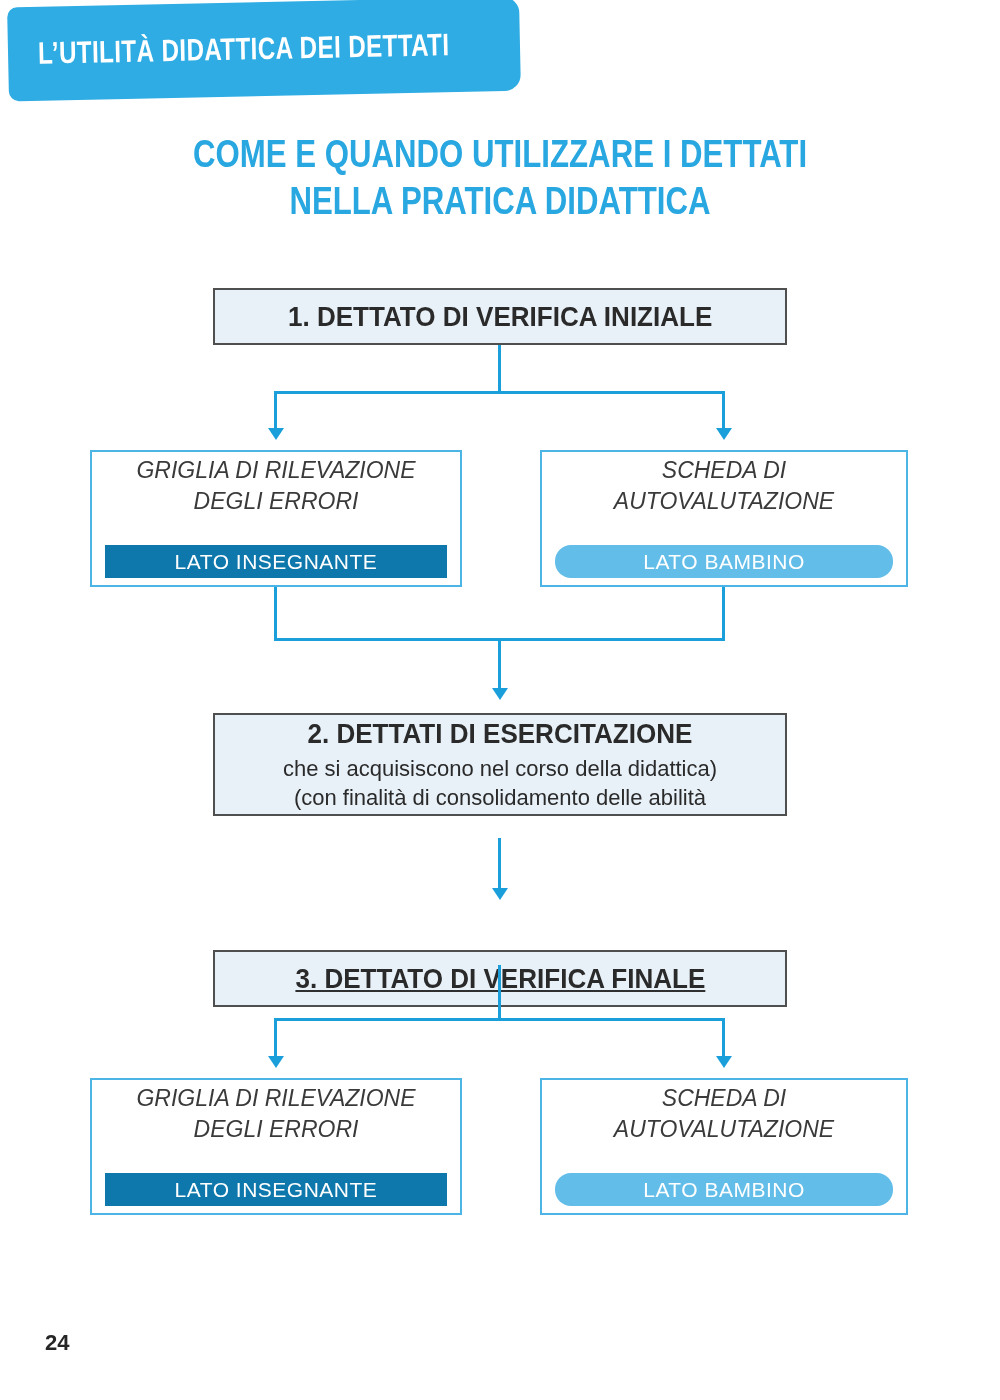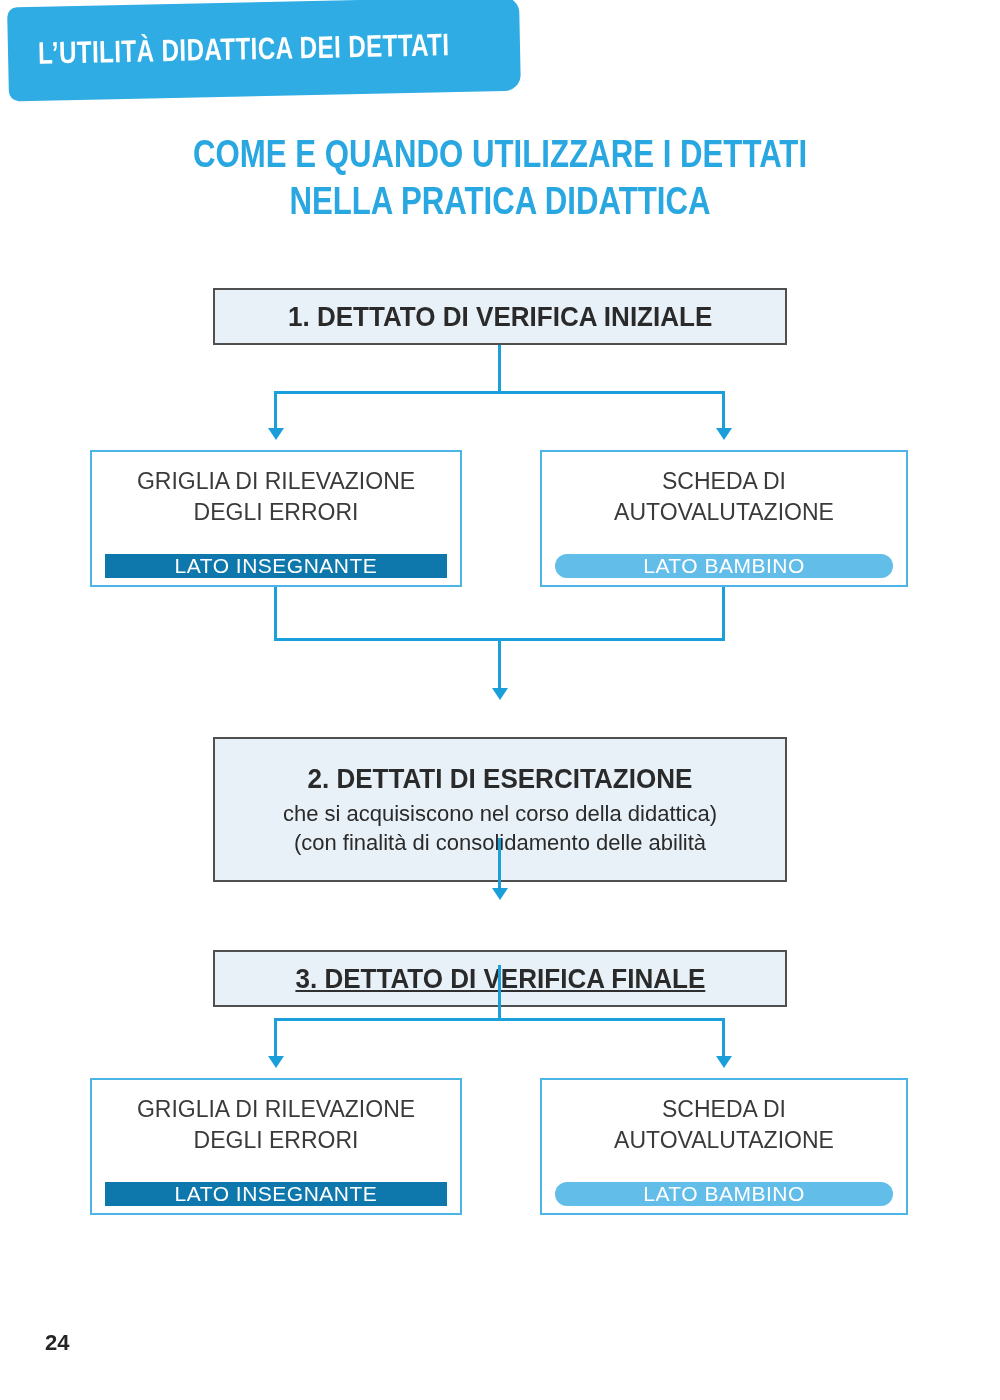--- a/index.html
+++ b/index.html
@@ -54,26 +54,27 @@
   .step-sub{
     font-size:22px;line-height:29px;color:#2a2a2a;text-align:center;margin-top:4px;
   }
   .step-sub span{display:block;}
   
   .card{
     position:absolute;height:137px;background:#ffffff;
     border:2px solid var(--card-border);box-sizing:border-box;
   }
   .card-title{
-    margin-top:14px;text-align:center;font-size:23px;line-height:31px;
+    margin-top:3px;text-align:center;font-size:23px;line-height:31px;
     color:#3a3a3a;
+    font-style:italic;
   }
   .card-title span{display:block;}
   .band{
-    position:absolute;left:13px;right:13px;bottom:7px;height:24px;
+    position:absolute;left:13px;right:13px;bottom:7px;height:33px;
     display:flex;align-items:center;justify-content:center;
     color:#ffffff;font-size:21px;letter-spacing:0.5px;white-space:nowrap;
   }
   .band-teacher{background:var(--band-teacher);}
   .band-child{background:var(--band-child);border-radius:16px;}
   
   .vline{position:absolute;width:3px;background:var(--accent-blue);}
   .hline{position:absolute;height:3px;background:var(--accent-blue);}
   .arrowhead{
     position:absolute;width:0;height:0;
@@ -129,21 +130,21 @@
       <span>LATO BAMBINO</span>
     </div>
   </div>
 
   <div class="vline" style="left:274px;top:587px;height:52px;"></div>
   <div class="vline" style="left:722px;top:587px;height:52px;"></div>
   <div class="hline" style="left:274px;top:638px;width:451px;"></div>
   <div class="vline" style="left:498px;top:638px;height:50px;"></div>
   <div class="arrowhead" style="left:492px;top:688px;"></div>
 
-  <div class="step-box" style="top:713px;height:145px;margin-top:24px;">
+  <div class="step-box" style="top:713px;height:103px;">
     <span class="step-label">2. DETTATI DI ESERCITAZIONE</span>
     <div class="step-sub">
       <span>che si acquisiscono nel corso della didattica)</span>
       <span>(con finalità di consolidamento delle abilità</span>
     </div>
   </div>
 
   <div class="vline" style="left:498px;top:838px;height:50px;"></div>
   <div class="arrowhead" style="left:492px;top:888px;"></div>
 

